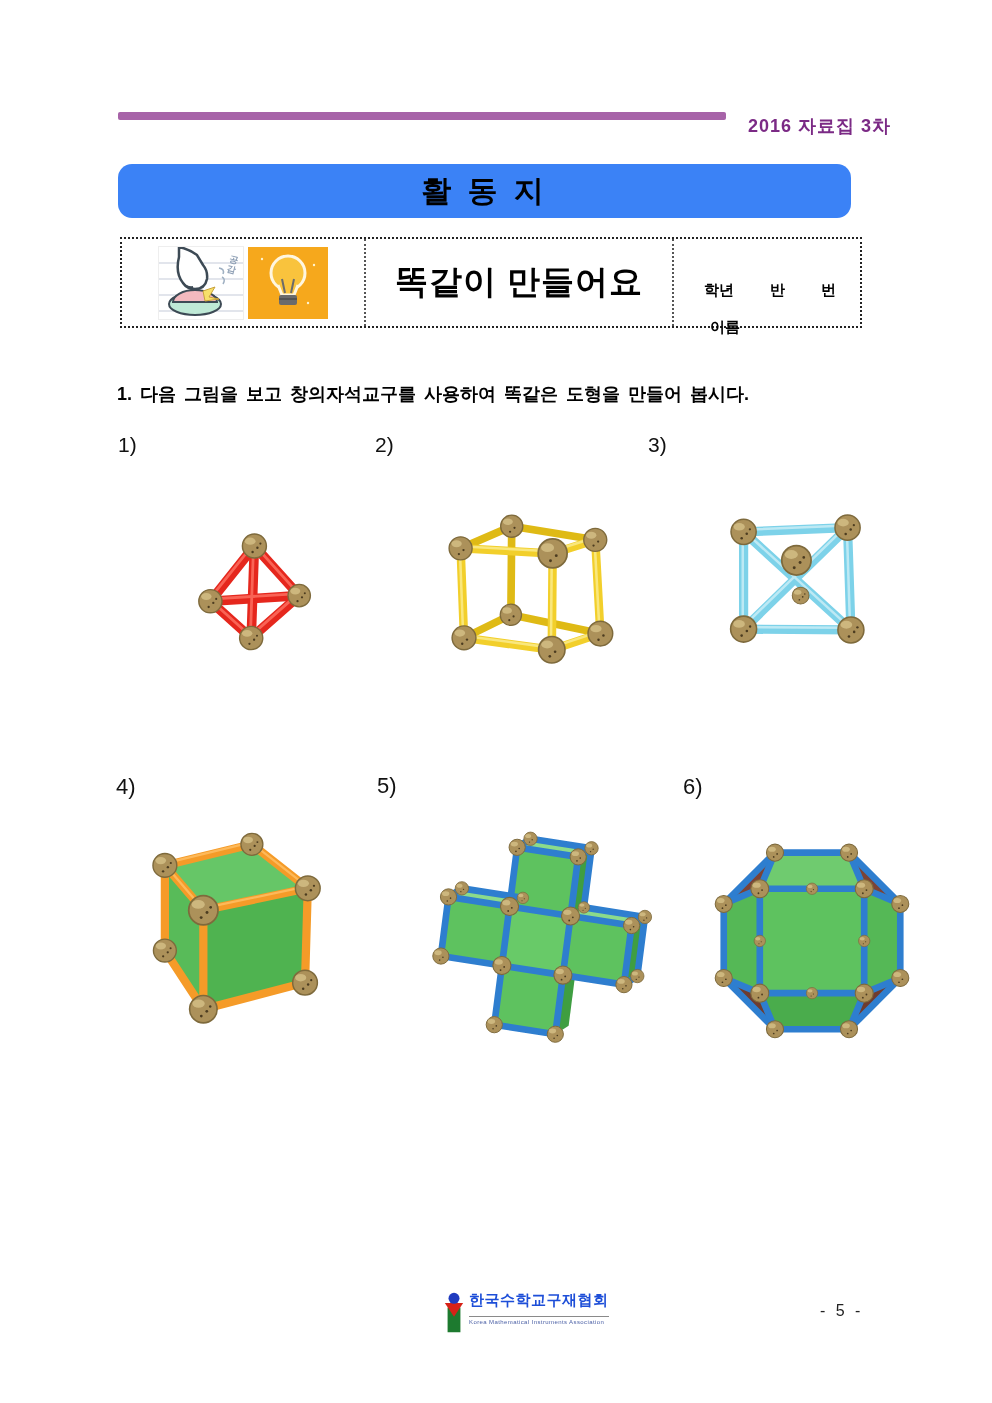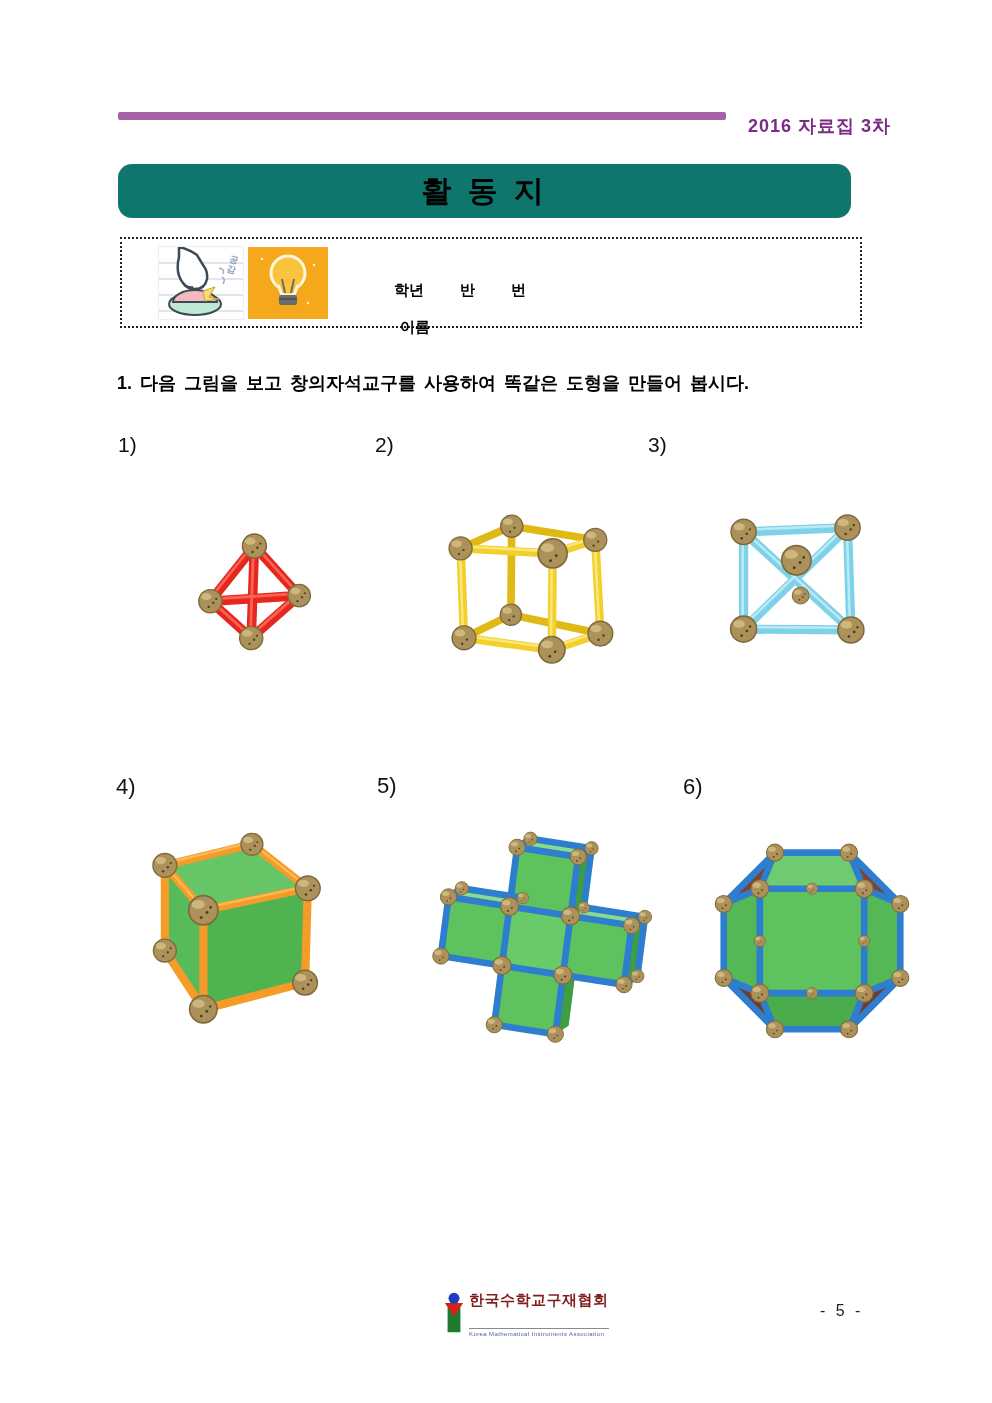--- a/index.html
+++ b/index.html
@@ -7,63 +7,63 @@
     width:992px; height:1403px; position:relative; background:#ffffff;
     font-family:"Liberation Sans", sans-serif; color:#000; overflow:hidden;
   }
   
   .hdr-rule { position:absolute; left:118px; top:112px; width:608px; height:8px;
               background:#a763a8; border-radius:2px; }
   .hdr-edition { position:absolute; left:748px; top:102px; font-size:18px; font-weight:bold;
                  color:#7b2a85; letter-spacing:1px; white-space:nowrap;margin-top:12px; }
   
   .title-banner { position:absolute; left:118px; top:164px; width:733px; height:54px;
-                  background:#0f766e; border-radius:14px; display:flex; align-items:center;
+                  background:#3b82f6; border-radius:14px; display:flex; align-items:center;
                   justify-content:center; font-size:30px; font-weight:bold; letter-spacing:4px; }
   
   .act-box { position:absolute; left:120px; top:237px; width:742px; height:91px;
              border:2px dotted #222; box-sizing:border-box; display:flex; background:#fff; }
   .act-left { width:242px; box-sizing:border-box; display:flex; align-items:center;
               padding-left:36px; gap:4px; position:relative; }
   .act-mid { flex:1; border-left:2px dotted #555; border-right:2px dotted #555;
              display:flex; align-items:center; justify-content:center;
              font-size:33px; font-weight:800; letter-spacing:1px; white-space:nowrap; }
   .act-right { width:186px; box-sizing:border-box; padding:10px 14px 6px 18px;
                font-size:15px; font-weight:600; }
   .fields-row { display:flex; justify-content:space-between; padding:0 10px 0 12px;margin-top:32px; }
   .name-row { margin-top:18px; padding-left:18px; }
   .icon-empathy { width:84px; height:72px; background:#fff; border:1px solid #eee;
                   position:relative; overflow:hidden; }
   .empathy-caption { position:absolute; right:3px; top:8px; font-size:9px; color:#8fa0b5;
                      font-weight:bold; transform:rotate(14deg); line-height:10px; width:12px; }
   .icon-idea { width:80px; height:72px; background:#f6a81c; position:relative; overflow:hidden; }
   
-  .instruction { position:absolute; left:117px; top:371px; width:770px; font-size:18px;
+  .instruction { position:absolute; left:117px; top:382px; width:770px; font-size:18px;
                  font-weight:600; word-spacing:3px; }
   
   .fig-label { position:absolute; font-size:21px; color:#111; }
   .fig { position:absolute; }
   .fig svg { width:100%; height:100%; display:block; }
   #fig1 { left:172px; top:498px; width:160px; height:168px; }
   #fig2 { left:418px; top:492px; width:196px; height:186px; }
   #fig3 { left:710px; top:500px; width:172px; height:166px; }
   #fig4 { left:114px; top:826px; width:230px; height:218px; }
   #fig5 { left:418px; top:817px; width:246px; height:259px; }
   #fig6 { left:696px; top:828px; width:232px; height:224px; }
   #lbl1 { left:118px; top:433px; }
   #lbl2 { left:375px; top:433px; }
   #lbl3 { left:648px; top:433px; }
   #lbl4 { left:116px; top:774px; font-size:22px; }
   #lbl5 { left:377px; top:773px; font-size:22px; }
   #lbl6 { left:683px; top:774px; font-size:22px; }
   
   .footer-logo { position:absolute; left:443px; top:1291px; display:flex; gap:4px; align-items:flex-start; }
   .logo-texts { display:flex; flex-direction:column; }
-  .logo-text-kr { font-size:15px; font-weight:bold; color:#7f1d1d; border-bottom:1.5px solid #8a8a8a;
-                  padding-bottom:18px; letter-spacing:0.5px; }
+  .logo-text-kr { font-size:15px; font-weight:bold; color:#1d4ed8; border-bottom:1.5px solid #8a8a8a;
+                  padding-bottom:6px; letter-spacing:0.5px; }
   .logo-text-en { font-size:6px; color:#4a5fa5; margin-top:2px; letter-spacing:0.4px; }
   .page-num { position:absolute; left:820px; top:1302px; font-size:16px; color:#222; letter-spacing:3px; }
 </style>
 </head>
 <body>
 
 <div class="hdr-rule"></div>
 <div class="hdr-edition">2016 자료집 3차</div>
 
 <div class="title-banner">
@@ -93,20 +93,23 @@
         <path d="M30 38 l4 10 h12 l4 -10" fill="#f9c33d" stroke="#fff6df" stroke-width="3"></path>
         <path d="M34 32 l3 14 m9 -14 l-3 14" stroke="#6b6b6b" stroke-width="2" fill="none"></path>
         <rect x="31" y="48" width="18" height="10" rx="2" fill="#6b6b6b"></rect>
         <line x1="31" y1="52" x2="49" y2="52" stroke="#4c4c4c" stroke-width="1.5"></line>
         <circle cx="14" cy="12" r="1.2" fill="#fff3cf"></circle>
         <circle cx="66" cy="18" r="1.2" fill="#fff3cf"></circle>
         <circle cx="60" cy="56" r="1.2" fill="#fff3cf"></circle>
       </svg>
       
     </div>
+  </div>
+  <div class="act-mid">
+    <span>똑같이  만들어요</span>
   </div>
   <div class="act-right">
     <div class="fields-row">
       <span>학년</span>
       <span>반</span>
       <span>번</span>
     </div>
     <div class="name-row">
       <span>이름</span>
     </div>

